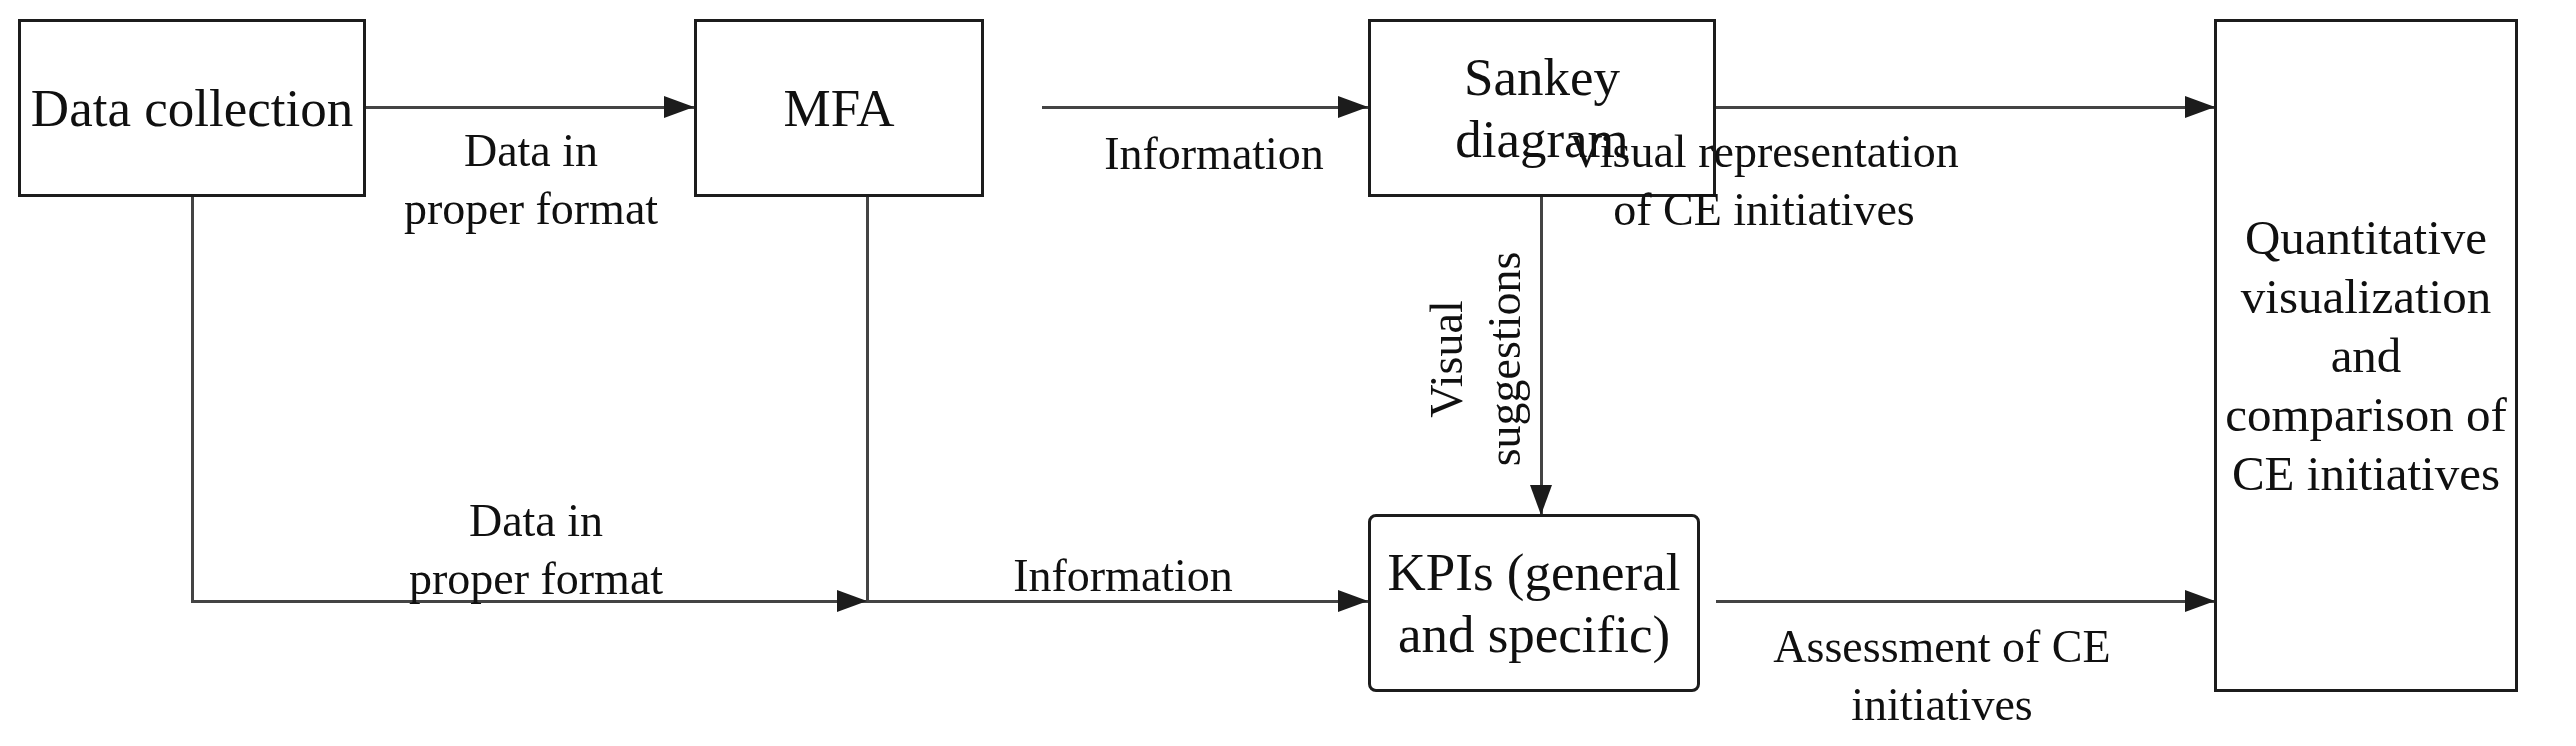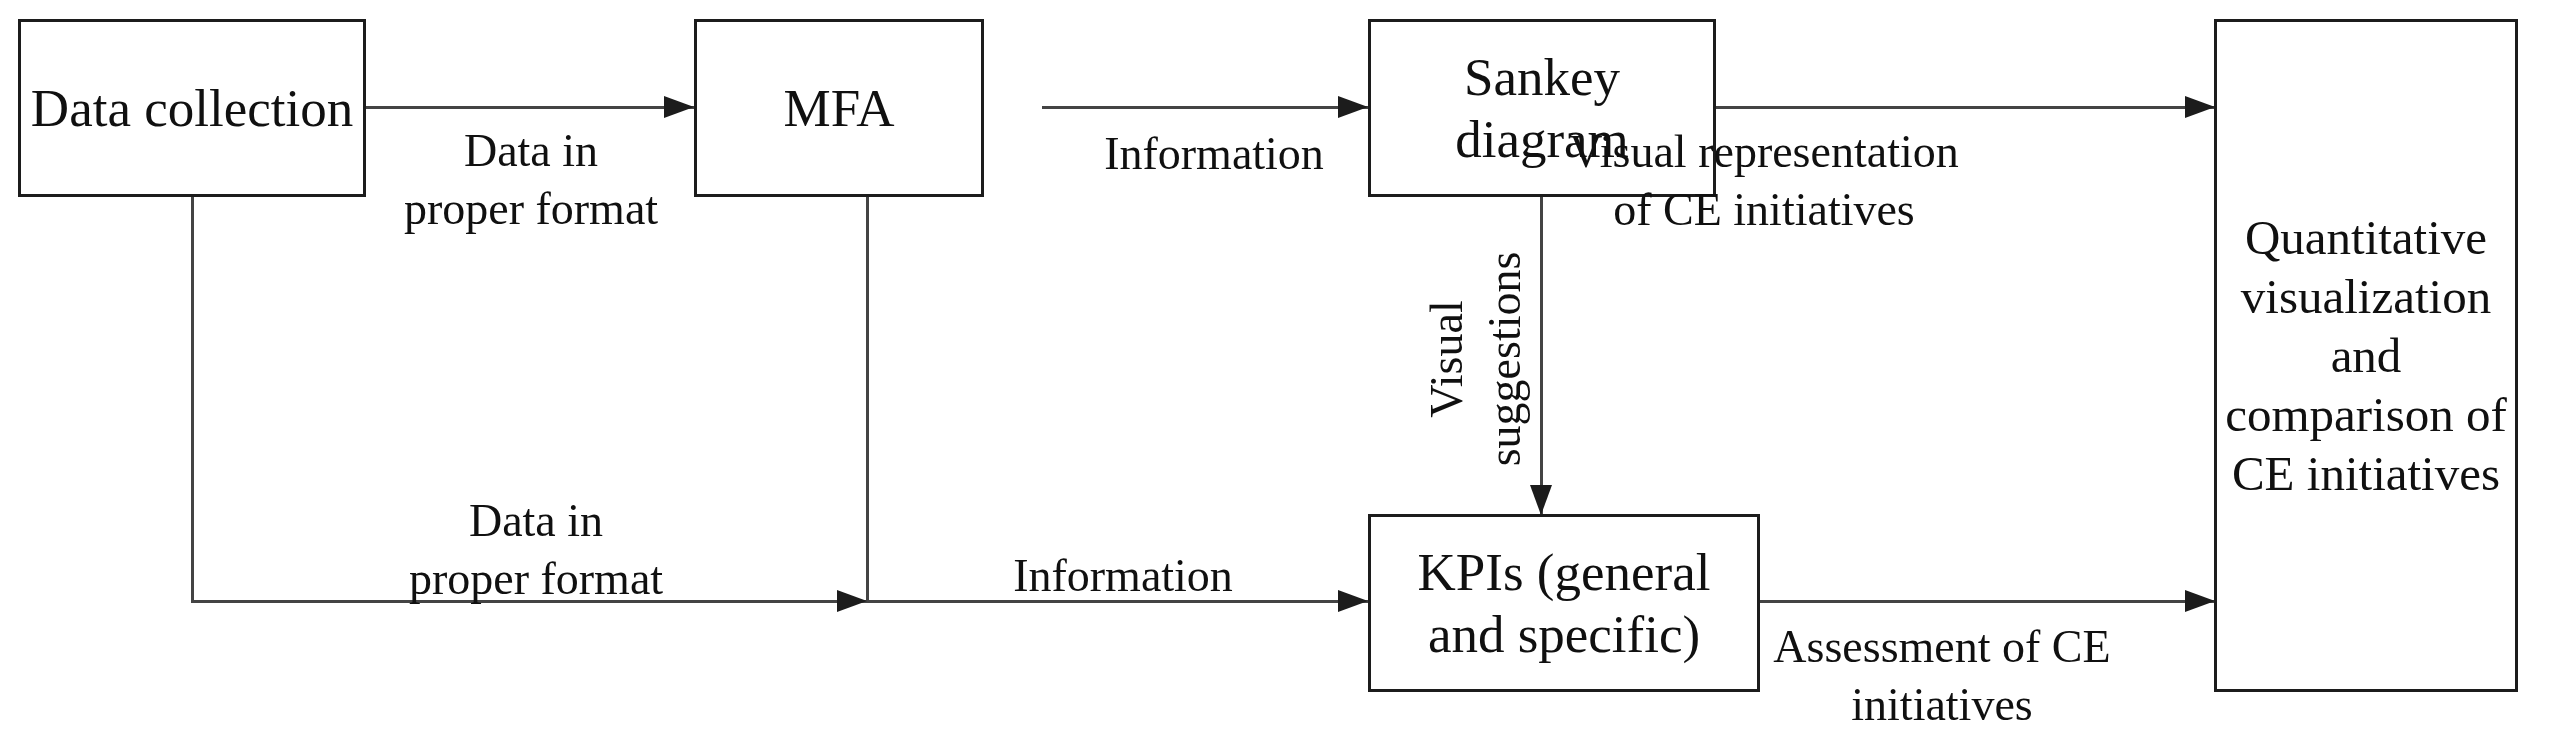--- a/index.html
+++ b/index.html
@@ -84,21 +84,21 @@
   <div class="arr-r" style="left:2185px; top:590px;"></div>
   <div class="arr-d" style="left:1530px; top:485px;"></div>
 
   <div class="node" style="left:18px; top:18.5px; width:348px; height:178px;font-family:Liberation Serif, serif;">Data collection</div>
 
   <div class="node" style="left:694px; top:18.5px; width:290px; height:178px;">MFA</div>
 
   <div class="node" style="left:1368px; top:18.5px; width:348px; height:178px;">Sankey
 diagram</div>
 
-  <div class="node" style="left:1368px; top:514px; width:392px; height:178px;">KPIs (general
+  <div class="node" style="left:1368px; top:514px; width:332px; height:178px;border-radius:8px;">KPIs (general
 and specific)</div>
 
   <div class="node node--outcome" style="left:2214px; top:18.5px; width:304px; height:673px;">Quantitative
 visualization
 and
 comparison of
 CE initiatives</div>
 
   <div class="elabel" style="left:531px; top:122px;">Data in
 proper format</div>

